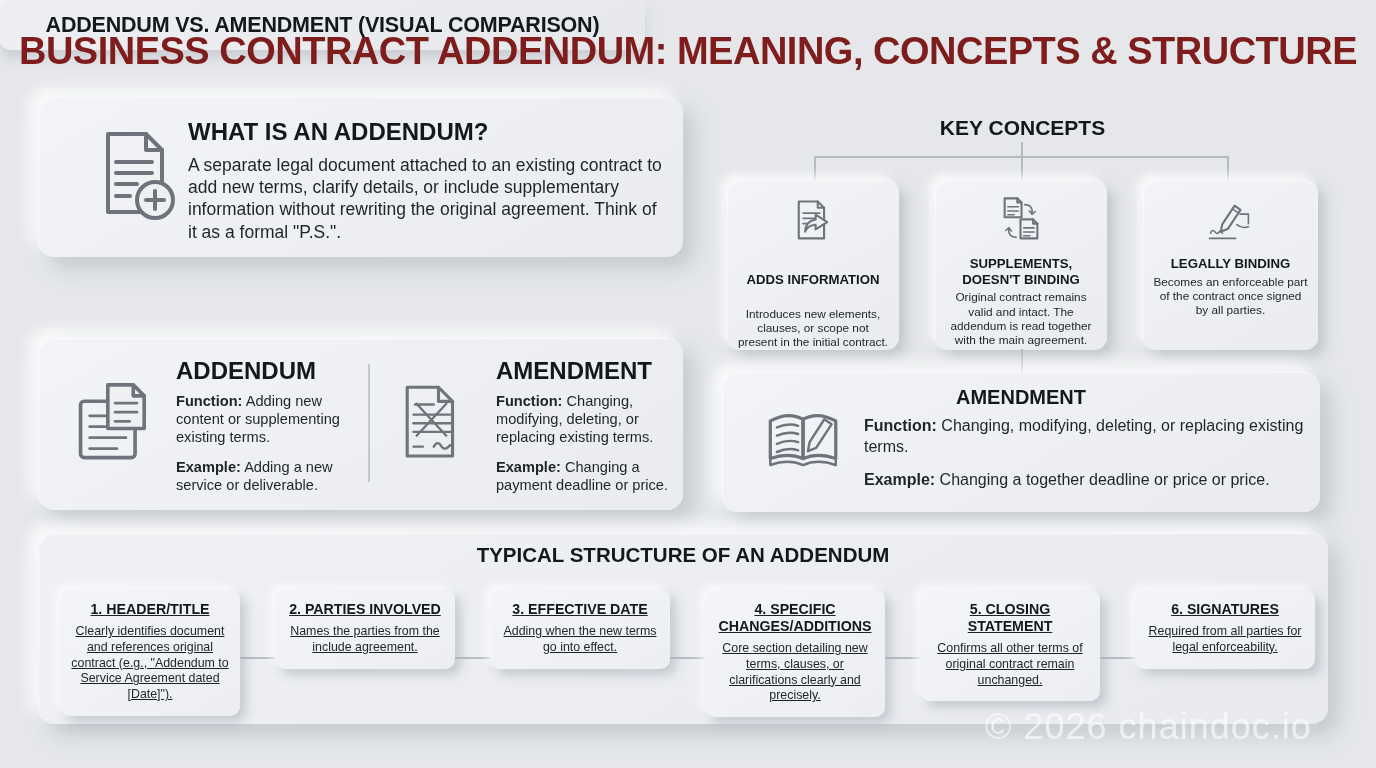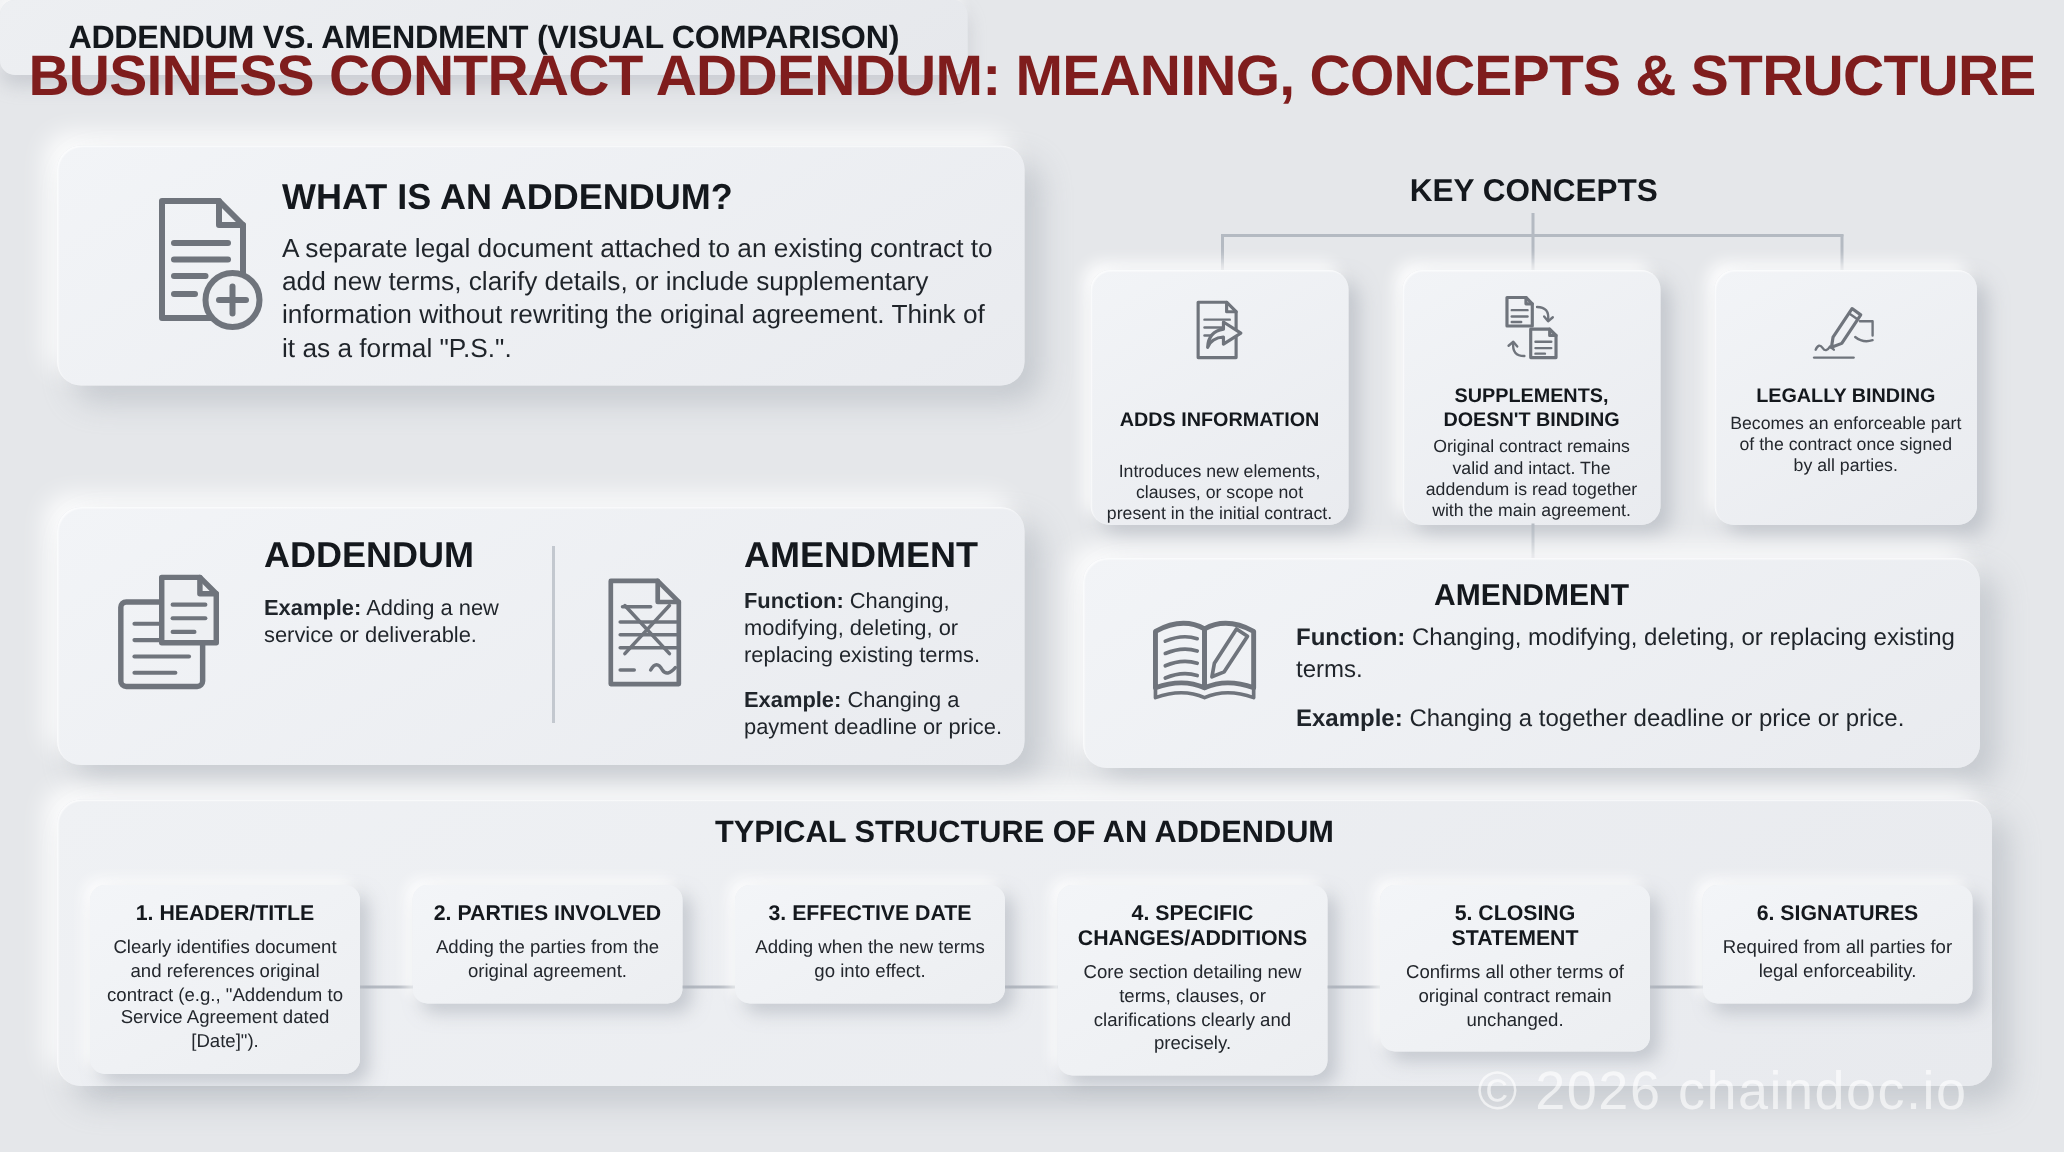--- a/index.html
+++ b/index.html
@@ -66,21 +66,21 @@
   .amd-text{position:absolute;left:142px;top:44px;width:440px;}
   .amd-text p{margin:0;font-size:16px;line-height:1.3;color:#1f242a;}
   .amd-text p.ex{margin-top:12px;}
   
   .ts-card{left:38px;top:533px;width:1290px;height:191px;background:linear-gradient(150deg,#eff1f4,#e8eaee);}
   .ts-title{position:absolute;top:10px;left:0;width:100%;margin:0;text-align:center;font-size:20.5px;font-weight:700;color:#14181d;}
   .ts-line{position:absolute;left:112px;top:124px;width:1075px;height:1.5px;background:#b7bcc4;}
   .step-card{position:absolute;top:57px;width:180px;border-radius:10px;
     background:linear-gradient(150deg,#f3f5f8,#eceef1);
     box-shadow:6px 6px 11px rgba(160,166,176,0.5),-4px -4px 9px rgba(255,255,255,0.92);
-    padding:11px 11px 13px 11px;box-sizing:border-box;}
+    padding:11px 11px 13px 11px;box-sizing:border-box;text-decoration:underline;}
   .step-1{left:22px;}  .step-2{left:237px;} .step-3{left:452px;}
   .step-4{left:667px;} .step-5{left:882px;} .step-6{left:1097px;}
   .step-title{margin:0 0 6px 0;font-size:14.2px;font-weight:700;text-align:center;line-height:1.2;color:#14181d;}
   .step-body{margin:0;font-size:12.4px;text-align:center;line-height:1.27;color:#23272d;}
   
   .watermark{position:absolute;left:985px;top:706px;font-size:36px;color:rgba(255,255,255,0.62);letter-spacing:1px;z-index:9;}
   
   svg{stroke:#6f747c;fill:none;stroke-width:4;stroke-linecap:round;stroke-linejoin:round;}
   svg .fill{fill:#eef0f3;}
   svg .thin{stroke-width:3;}
@@ -188,20 +188,21 @@
         <line class="thin" x1="26" y1="82" x2="56" y2="82"></line>
         <path class="fill" d="M46 12 h28 l12 12 v36 h-40 z"></path>
         <path d="M74 12 v12 h12"></path>
         <line class="thin" x1="54" y1="32" x2="78" y2="32"></line>
         <line class="thin" x1="54" y1="42" x2="78" y2="42"></line>
         <line class="thin" x1="54" y1="52" x2="70" y2="52"></line>
       </svg>
     </span>
     <div class="cmp-text-l">
       <h3>ADDENDUM</h3>
+      <p class="fn"><b>Function:</b><span> Adding new content or supplementing existing terms.</span></p>
       <p class="ex"><b>Example:</b><span> Adding a new service or deliverable.</span></p>
     </div>
 
     <span class="cmp-icon-r">
       <svg viewBox="0 0 110 110" width="86" height="96">
         <path d="M22 8 h40 l18 18 v70 h-58 z"></path>
         <path d="M62 8 v18 h18"></path>
         <line class="thin" x1="32" y1="30" x2="56" y2="30"></line>
         <line class="thin" x1="30" y1="43" x2="78" y2="43"></line>
         <line class="thin" x1="30" y1="54" x2="78" y2="54"></line>
@@ -243,21 +244,21 @@
   <section class="card ts-card">
     <h2 class="ts-title">TYPICAL STRUCTURE OF AN ADDENDUM</h2>
     <div class="ts-line"></div>
 
     <div class="step-card step-1">
       <h4 class="step-title">1. HEADER/TITLE</h4>
       <p class="step-body">Clearly identifies document and references original contract (e.g., "Addendum to Service Agreement dated [Date]").</p>
     </div>
     <div class="step-card step-2">
       <h4 class="step-title">2. PARTIES INVOLVED</h4>
-      <p class="step-body">Adding the parties from the original agreement.</p>
+      <p class="step-body">Names the parties from the include agreement.</p>
     </div>
     <div class="step-card step-3">
       <h4 class="step-title">3. EFFECTIVE DATE</h4>
       <p class="step-body">Adding when the new terms go into effect.</p>
     </div>
     <div class="step-card step-4">
       <h4 class="step-title">4. SPECIFIC CHANGES/ADDITIONS</h4>
       <p class="step-body">Core section detailing new terms, clauses, or clarifications clearly and precisely.</p>
     </div>
     <div class="step-card step-5">

